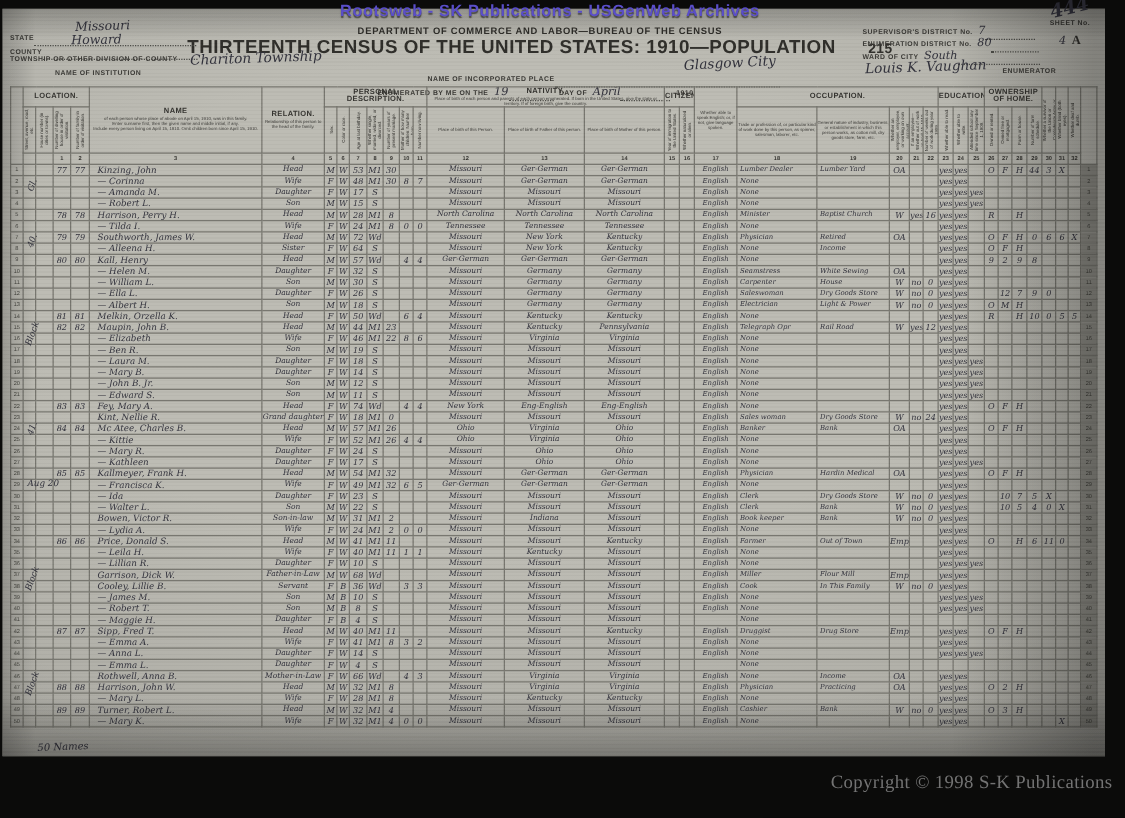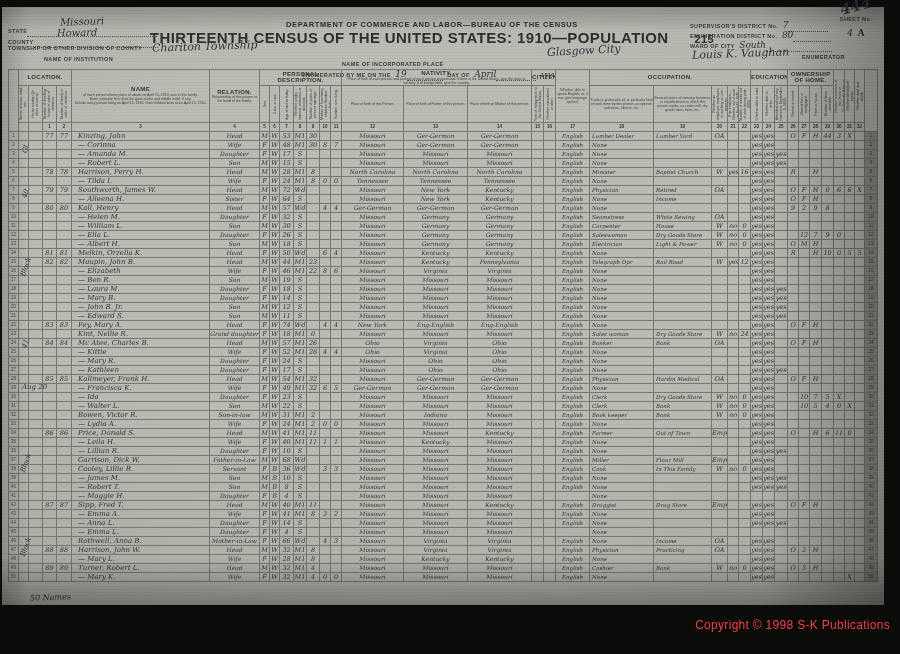--- a/index.html
+++ b/index.html
@@ -14,22 +14,22 @@
     background:
       repeating-linear-gradient(0deg, rgba(0,0,0,0.025) 0 1px, rgba(255,255,255,0.015) 1px 3px),
       linear-gradient(to right, rgba(0,0,0,0.18), rgba(0,0,0,0) 3%, rgba(0,0,0,0) 86%, rgba(0,0,0,0.28) 99%),
       linear-gradient(to bottom, rgba(0,0,0,0.22), rgba(0,0,0,0) 4%, rgba(0,0,0,0) 92%, rgba(0,0,0,0.30) 100%),
       radial-gradient(130% 100% at 45% 42%, rgba(0,0,0,0) 55%, rgba(0,0,0,0.22) 100%);}
 
   .watermark{position:absolute;left:50%;top:1px;transform:translateX(-53%);z-index:9;
     color:#5a4ec9;font-size:13px;font-weight:bold;letter-spacing:.5px;
     text-shadow:0 1px 1px rgba(0,0,0,.55);white-space:nowrap;}
 
-  .copyright{position:absolute;right:10px;top:618px;color:#ef4444;z-index:9;
-    font-family:Liberation Sans, sans-serif;font-size:12px;letter-spacing:.3px;}
+  .copyright{position:absolute;right:10px;top:618px;color:#737373;z-index:9;
+    font-family:Liberation Serif, serif;font-size:15px;letter-spacing:.3px;}
 
   .corner-scribble{position:absolute;left:840px;top:-3px;z-index:8;
     font-family:"DejaVu Serif",serif;font-style:italic;font-weight:bold;
     font-size:15px;color:#26262e;transform:rotate(-14deg);}
 
   
   .pr{color:#2e2d29;}
   .dept{position:absolute;left:170px;top:13px;width:520px;text-align:center;
     font-size:7.5px;font-weight:bold;letter-spacing:.6px;}
   .title{position:absolute;left:130px;top:22px;width:600px;text-align:center;
@@ -89,20 +89,21 @@
   .mnote{position:absolute;left:14px;z-index:5;font-family:"DejaVu Serif",serif;
     font-style:italic;color:#33333d;font-size:7px;white-space:nowrap;}
   .mnote.vert{writing-mode:vertical-rl;transform:rotate(200deg);}
   .footnote{position:absolute;left:28px;top:586px;font-size:8px;transform:rotate(-2deg);}
 </style>
 </head>
 <body>
 
 <div class="scan">
 
+  <div class="watermark">Rootsweb - SK Publications - USGenWeb Archives</div>
   <div class="corner-scribble">444</div>
 
   <div class="paper">
 
     <div class="dept pr">DEPARTMENT OF COMMERCE AND LABOR—BUREAU OF THE CENSUS</div>
     <div class="title pr">
       <span>THIRTEENTH CENSUS OF THE UNITED STATES: 1910—POPULATION</span><span class="stamp">215</span>
     </div>
 
     <div class="hdr-left">

